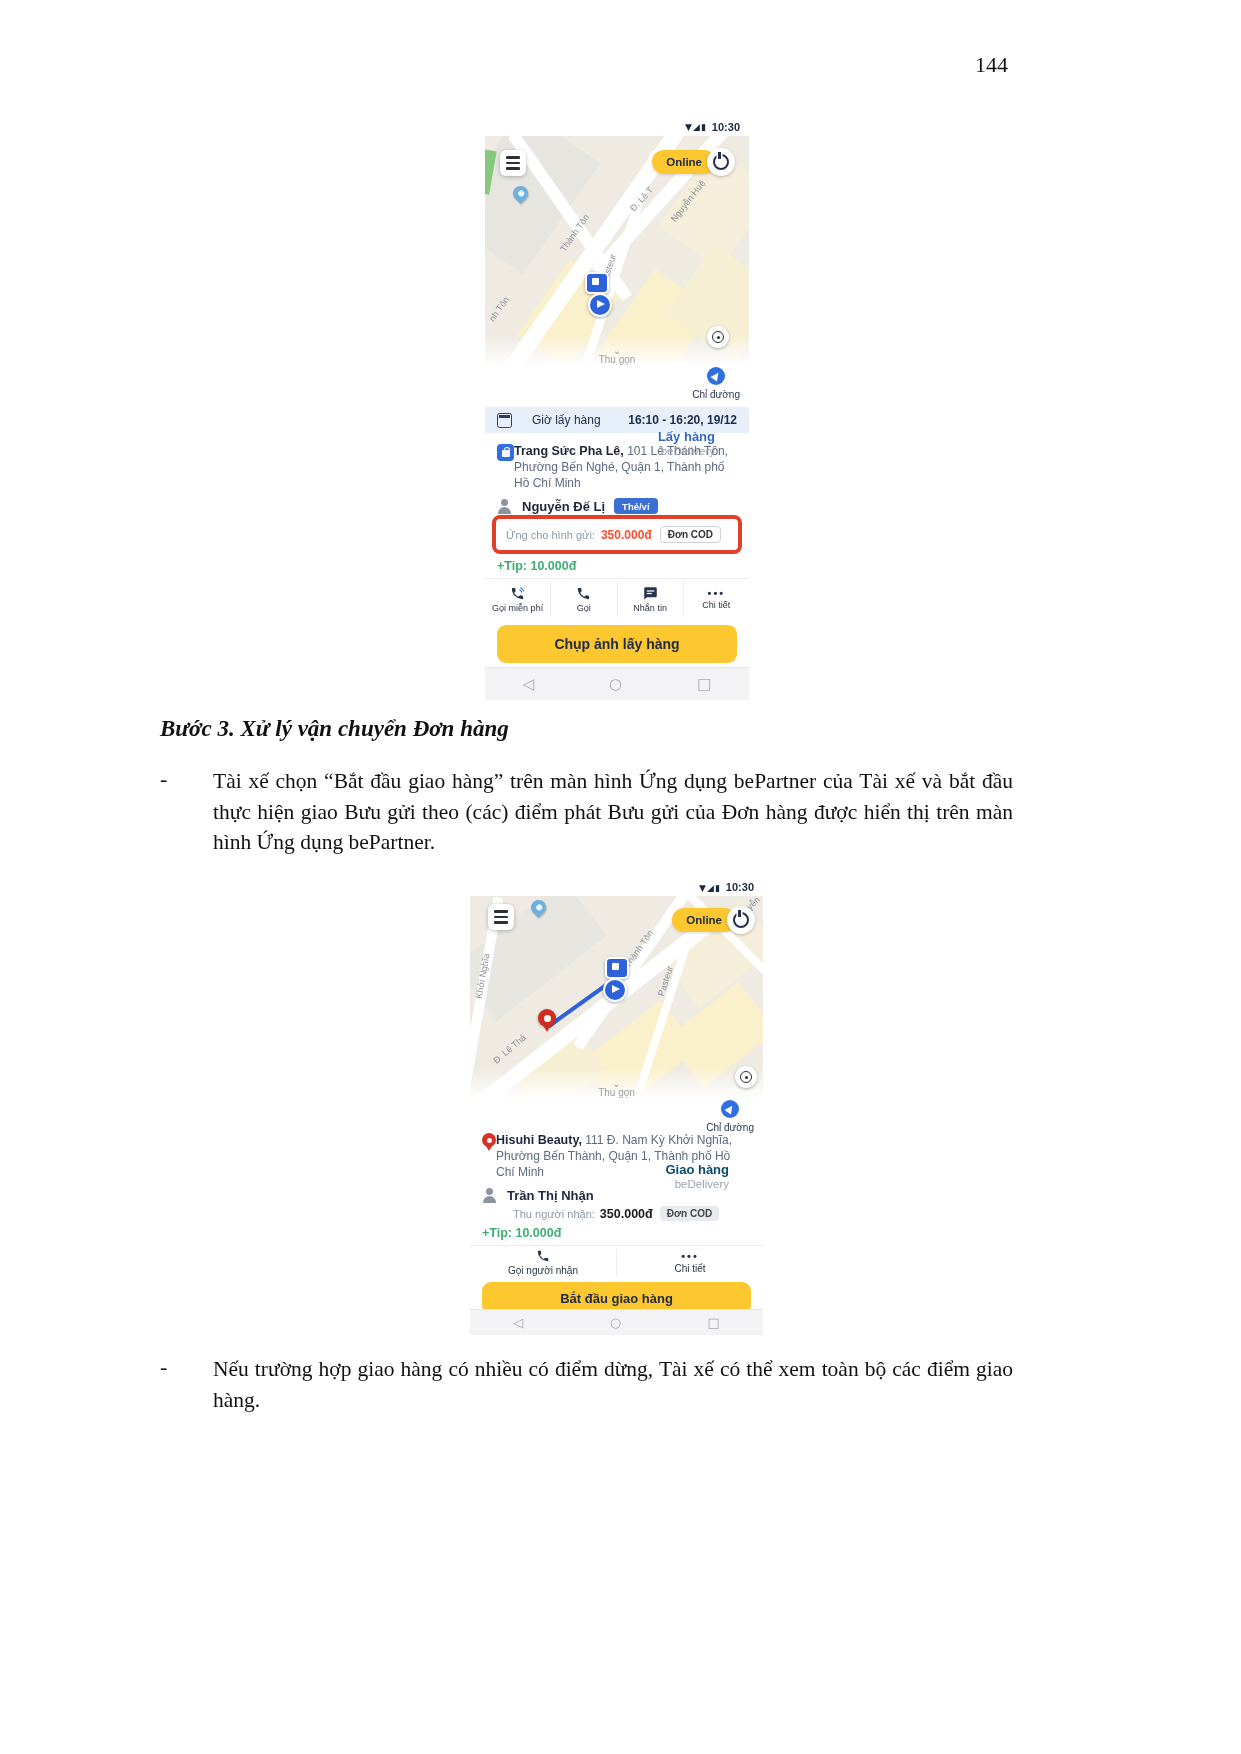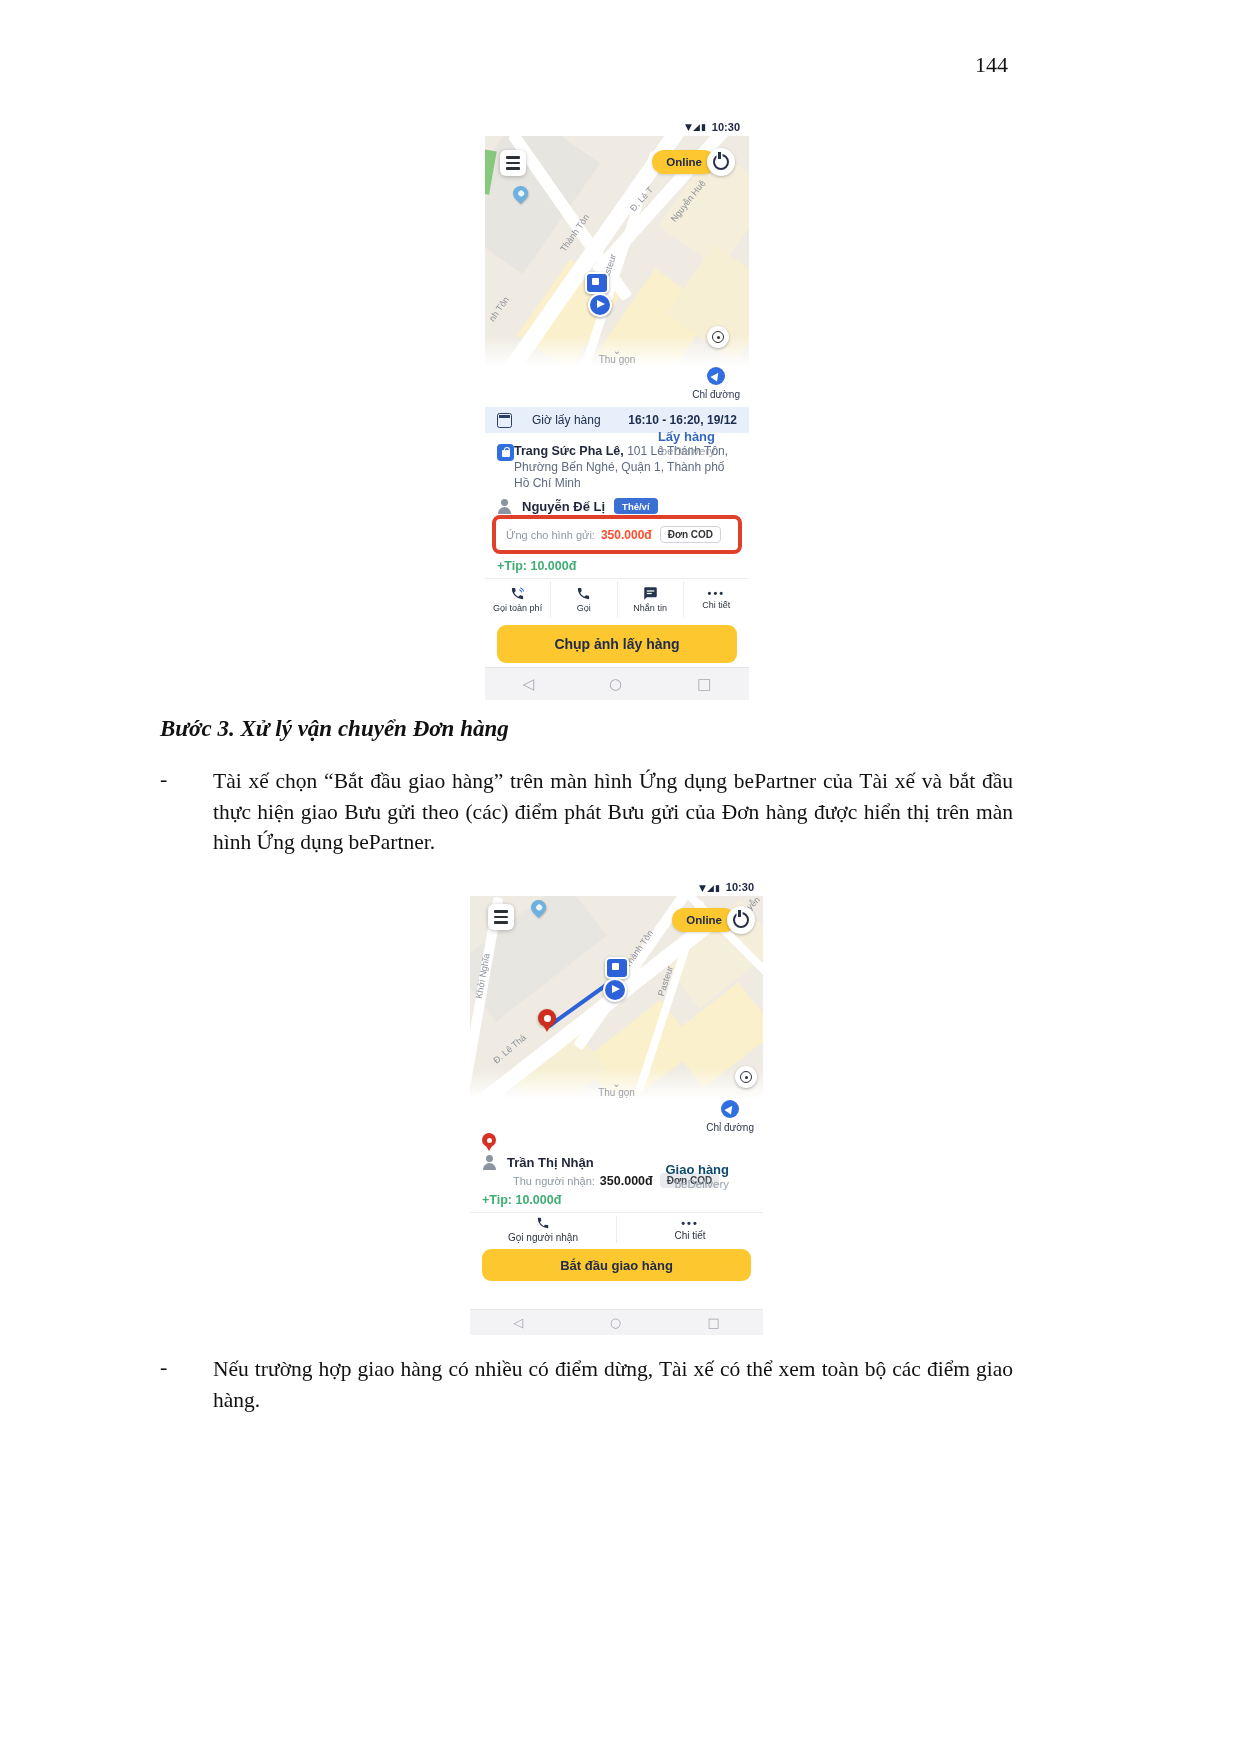--- a/index.html
+++ b/index.html
@@ -231,21 +231,21 @@
       <div class="tip">+Tip: 10.000đ</div>
       <div class="divl"></div>
 
       <div class="actions">
         <div class="act">
           <svg viewBox="0 0 24 24" width="15" height="15">
               <path fill="#26334d" d="M6.62 10.79a15.05 15.05 0 0 0 6.59 6.59l2.2-2.2a1 1 0 0 1 1.02-.24 11.36 11.36 0 0 0 3.57.57 1 1 0 0 1 1 1V20a1 1 0 0 1-1 1A17 17 0 0 1 3 4a1 1 0 0 1 1-1h3.5a1 1 0 0 1 1 1c0 1.25.2 2.45.57 3.57.11.35.03.74-.25 1.02l-2.2 2.2z"></path>
               <path d="M15.5 6.5a5 5 0 0 1 3 3" stroke="#2f6fe0" stroke-width="1.8" fill="none" stroke-linecap="round"></path>
               <path d="M17 3.2a8.5 8.5 0 0 1 4.6 4.6" stroke="#2f6fe0" stroke-width="1.8" fill="none" stroke-linecap="round"></path>
             </svg>
-          <span class="albl">Gọi toàn phí</span>
+          <span class="albl">Gọi miễn phí</span>
         </div>
         <div class="act">
           <svg viewBox="0 0 24 24" width="15" height="15">
               <path fill="#26334d" d="M6.62 10.79a15.05 15.05 0 0 0 6.59 6.59l2.2-2.2a1 1 0 0 1 1.02-.24 11.36 11.36 0 0 0 3.57.57 1 1 0 0 1 1 1V20a1 1 0 0 1-1 1A17 17 0 0 1 3 4a1 1 0 0 1 1-1h3.5a1 1 0 0 1 1 1c0 1.25.2 2.45.57 3.57.11.35.03.74-.25 1.02l-2.2 2.2z"></path>
             </svg>
           <span class="albl">Gọi</span>
         </div>
         <div class="act">
           <svg viewBox="0 0 24 24" width="15" height="15">
               <path d="M20 2H4a2 2 0 0 0-2 2v18l4-4h14a2 2 0 0 0 2-2V4a2 2 0 0 0-2-2z" fill="#26334d"></path>
@@ -334,20 +334,22 @@
           <div class="svc-brand">beDelivery</div>
         </div>
         <div class="dir">
           <div class="icon-nav"></div>
           <div class="dlbl">Chỉ đường</div>
         </div>
       </div>
 
       <div class="addr">
         <span class="icon-pin-red"></span>
+        <div class="atxt"><b>Hisuhi Beauty,</b>
+          <span>111 Đ. Nam Kỳ Khởi Nghĩa, Phường Bến Thành, Quận 1, Thành phố Hồ Chí Minh</span></div>
       </div>
 
       <div class="person">
         <span class="icon-person"></span>
         <span class="pname">Trần Thị Nhận</span>
       </div>
 
       <div class="codrow">
         <span class="codlbl">Thu người nhận:</span>
         <span class="codamt">350.000đ</span>

